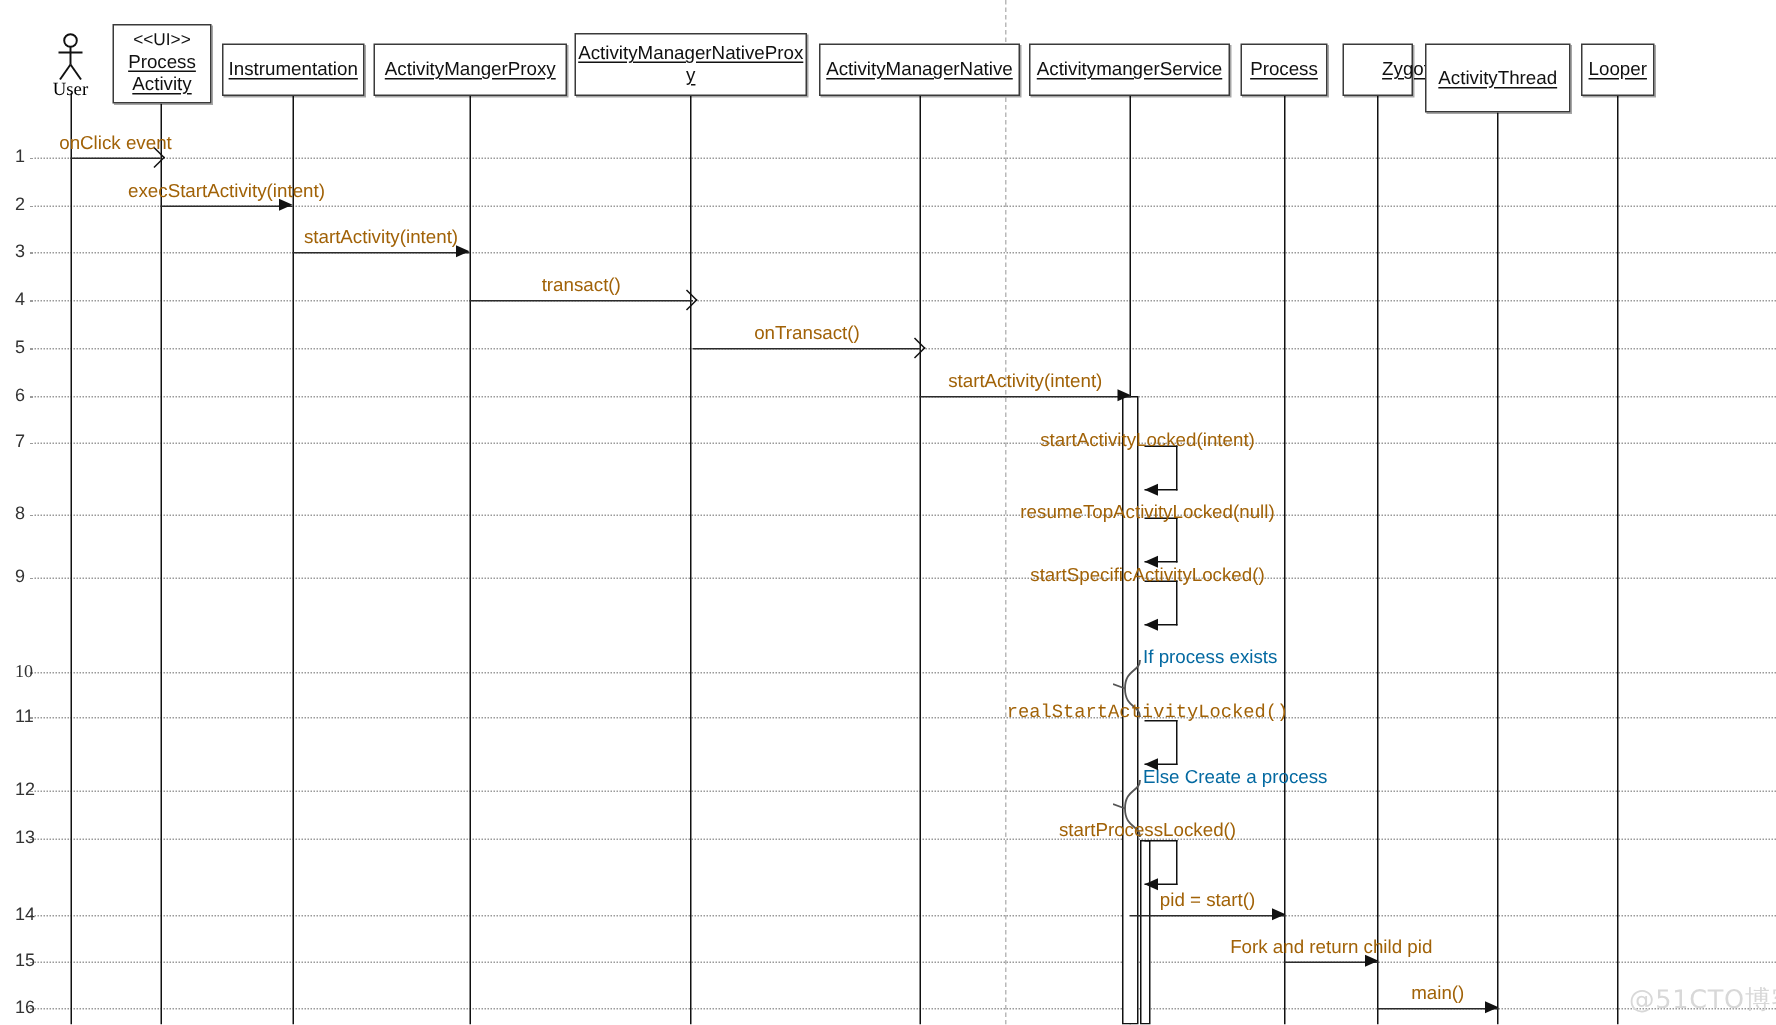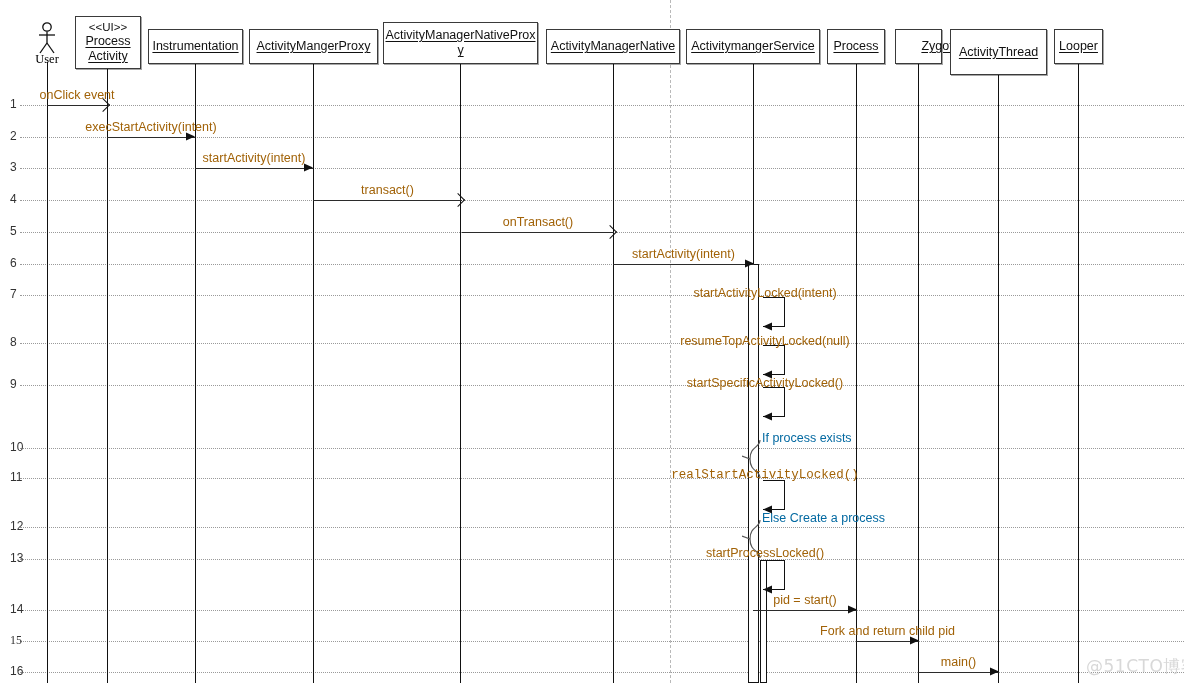--- a/index.html
+++ b/index.html
@@ -127,31 +127,31 @@
       <div class="rownum" style="top: 232px;">5</div>
       <div class="rowline" style="top: 264px;"></div>
       <div class="rownum" style="top: 264px;">6</div>
       <div class="rowline" style="top: 295px;"></div>
       <div class="rownum" style="top: 295px;">7</div>
       <div class="rowline" style="top: 343px;"></div>
       <div class="rownum" style="top: 343px;">8</div>
       <div class="rowline" style="top: 385px;"></div>
       <div class="rownum" style="top: 385px;">9</div>
       <div class="rowline" style="top: 448px;"></div>
-      <div class="rownum" style="top: 448px;">10</div>
+      <div class="rownum" style="top: 448px; font-family: Liberation Serif, serif;">10</div>
       <div class="rowline" style="top: 478px;"></div>
       <div class="rownum" style="top: 478px;">11</div>
       <div class="rowline" style="top: 527px;"></div>
       <div class="rownum" style="top: 527px;">12</div>
       <div class="rowline" style="top: 559px;"></div>
       <div class="rownum" style="top: 559px;">13</div>
       <div class="rowline" style="top: 610px;"></div>
       <div class="rownum" style="top: 610px;">14</div>
       <div class="rowline" style="top: 641px;"></div>
-      <div class="rownum" style="top: 641px; font-family: Liberation Serif, serif;">15</div>
+      <div class="rownum" style="top: 641px;">15</div>
       <div class="rowline" style="top: 672px;"></div>
       <div class="rownum" style="top: 672px;">16</div>
     </div>
   <div id="layer-lifelines">
       <div class="lifeline" style="left: 47px; top: 62px; height: 621px;"></div>
       <div class="lifeline" style="left: 107px; top: 69px; height: 614px;"></div>
       <div class="lifeline" style="left: 195px; top: 64px; height: 619px;"></div>
       <div class="lifeline" style="left: 313px; top: 64px; height: 619px;"></div>
       <div class="lifeline" style="left: 460px; top: 64px; height: 619px;"></div>
       <div class="lifeline" style="left: 613px; top: 64px; height: 619px;"></div>

